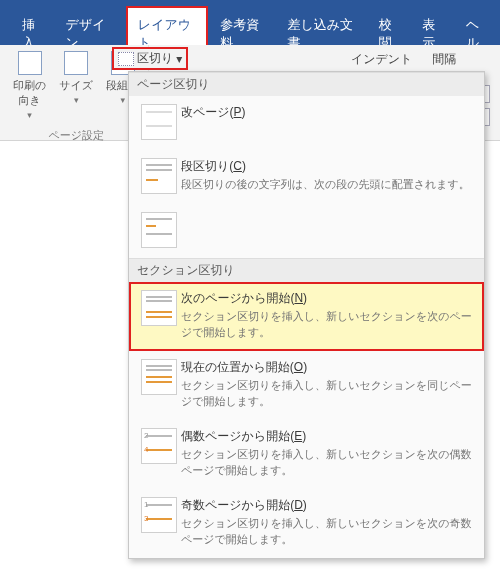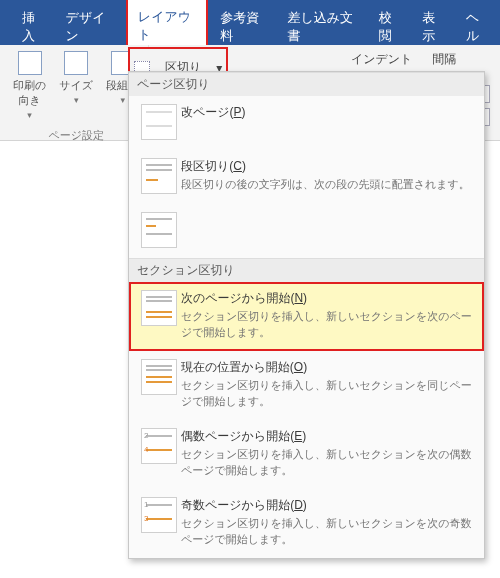--- a/index.html
+++ b/index.html
@@ -1,28 +1,28 @@
 <!DOCTYPE html>
 <html><head>
 <meta charset="utf-8">
 <style>
 html,body{margin:0;padding:0;font-family:"Yu Gothic","Meiryo",sans-serif;font-size:12px;background:#fff;width:500px;height:578px;overflow:hidden;color:#444}
 .titlebar{height:8px;background:#2b579a}
-.tabbar{display:flex;align-items:center;height:37px;background:#2b579a;color:#fff;padding-left:12px;font-size:13px}
+.tabbar{display:flex;align-items:flex-start;height:37px;background:#2b579a;color:#fff;padding-left:12px;font-size:13px}
 .tabbar .tab{padding:8px 10px 7px;cursor:pointer}
 .tabbar .tab.active{background:#fff;color:#2b579a}
 .tab-red-box{border:2px solid #e02020;margin:-2px 2px 0 2px;padding:0}
 .ribbon{display:flex;background:#f3f3f3;border-bottom:1px solid #d4d4d4;height:95px;position:relative}
 .pagegrp{display:flex;flex-direction:column;align-items:center;padding:4px 6px 0 10px;border-right:1px solid #e1e1e1;height:95px}
 .pg-btns{display:flex;gap:7px;align-items:flex-start}
 .rbtn{display:flex;flex-direction:column;align-items:center;font-size:11px;color:#555;cursor:pointer;padding:2px 3px}
 .rbtn .ic{width:22px;height:22px;border:1px solid #88a0c4;background:#fff;margin-bottom:3px;display:flex;align-items:center;justify-content:center}
 .rbtn .drop{font-size:9px;color:#777;margin-top:2px}
 .grp-label{font-size:11px;color:#777;margin-top:6px}
-.break-btn{position:absolute;left:128px;top:2px;display:flex;align-items:center;border:2px solid #e02020;padding:10px 4px;gap:15px;font-size:12px;cursor:pointer;color:#444;background:#f3f3f3}
+.break-btn{position:absolute;left:112px;top:2px;display:flex;align-items:center;border:2px solid #e02020;padding:1px 4px;gap:3px;font-size:12px;cursor:pointer;color:#444;background:#f3f3f3}
 .break-btn .mini{width:14px;height:12px;border:1px dotted #88a;background:#fff}
 .right-zone{position:absolute;right:0;top:0;display:flex;gap:20px;padding:6px 10px;font-size:12px;color:#444}
 .rvals{font-size:12px}
 .spinbox{border:1px solid #aab;background:#fff;width:32px;height:16px;display:inline-block;text-align:left;padding-left:3px;font-size:11px;color:#333;margin-left:2px}
 .dropdown{position:absolute;left:128px;top:71px;width:355px;background:#fafafa;border:1px solid #c7c7c7;box-shadow:2px 3px 6px rgba(0,0,0,.25);font-size:12px}
 .dd-header{background:#ececec;color:#5a5a5a;font-size:12px;padding:3px 8px;border-top:1px solid #ddd}
 .dd-item{display:flex;gap:4px;padding:8px 10px 10px 12px;cursor:pointer}
 .dd-item .thumb{width:34px;min-width:34px;height:34px;border:1px solid #cfcfcf;background:#fff;position:relative}
 .dd-item .txt{flex:1}
 .dd-item .ttl{color:#3a3a3a;font-size:12px}

